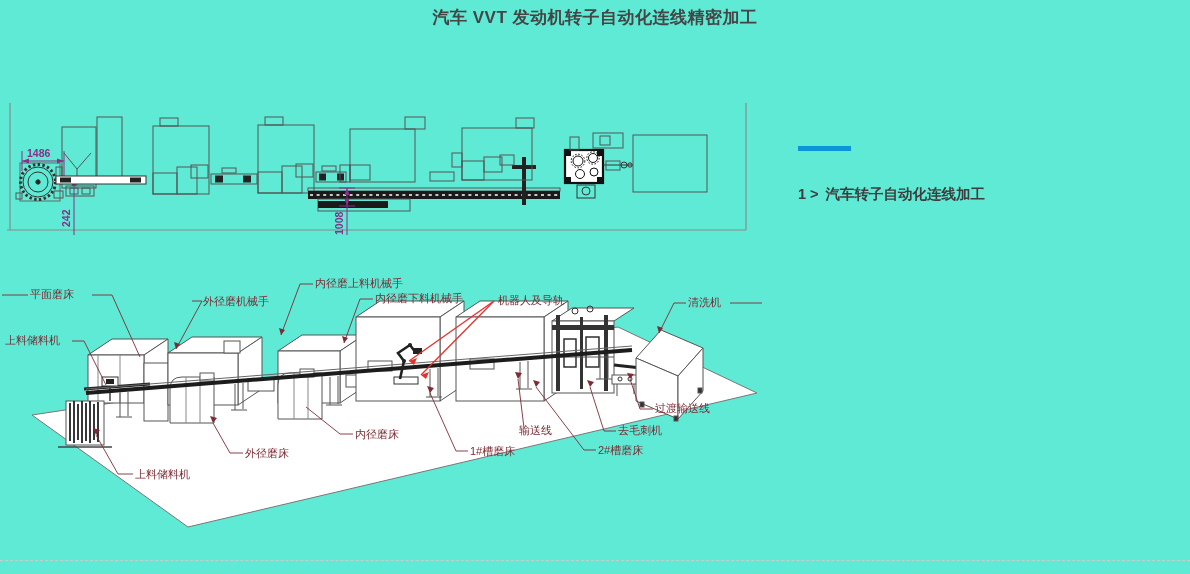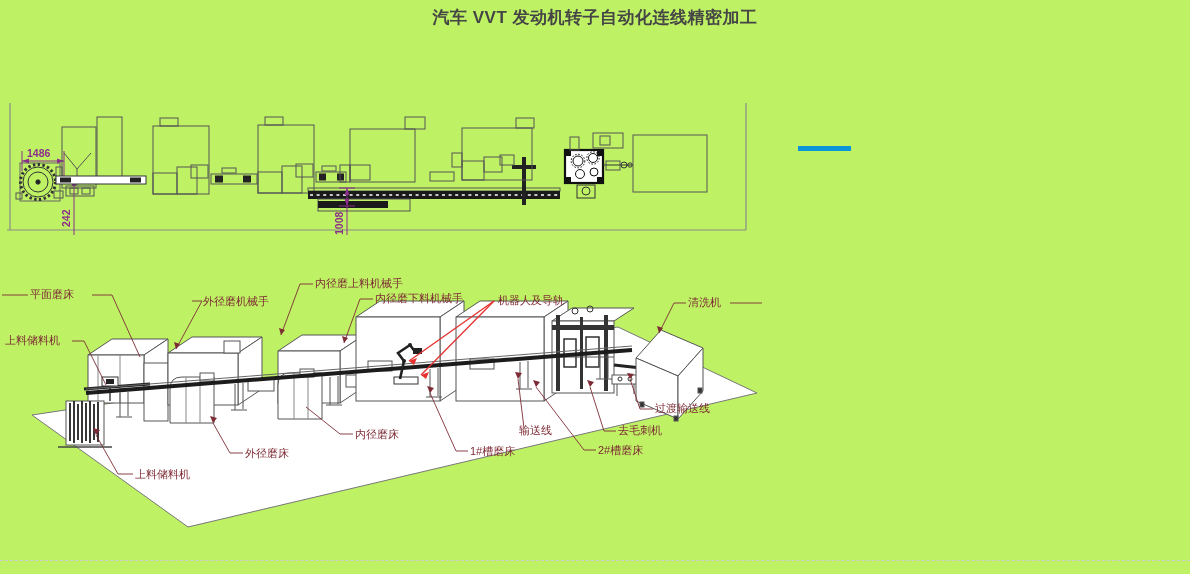--- a/index.html
+++ b/index.html
@@ -1,16 +1,16 @@
 <!DOCTYPE html>
 <html><head>
 <meta charset="utf-8">
 <style>
   html,body{margin:0;padding:0;background:#ffffff;}
-  .page{position:relative;width:1190px;height:574px;background:#bef264;overflow:hidden;
+  .page{position:relative;width:1190px;height:574px;background:#5eead4;overflow:hidden;
         font-family:"Liberation Sans","DejaVu Sans",sans-serif;}
   .page-title{position:absolute;left:0;top:6px;width:1190px;margin:0;text-align:center;
         font-size:17px;font-weight:bold;color:#454545;letter-spacing:.5px;}
   .drawing{position:absolute;}
   .top-view{left:0;top:95px;width:760px;height:142px;}
   .iso-view{left:0;top:265px;width:790px;height:300px;}
   .iso-label{position:absolute;font-size:11px;font-weight:normal;color:#7d2b34;
         white-space:nowrap;line-height:11px;}
   .desc{position:absolute;left:798px;top:146px;width:386px;}
   .accent-bar{width:53px;height:5px;background:#0a95d8;}
@@ -334,16 +334,19 @@
     <div class="iso-label" style="left:598px;top:180px">2#槽磨床</div>
     <div class="iso-label" style="left:519px;top:160px">输送线</div>
     <div class="iso-label" style="left:470px;top:181px">1#槽磨床</div>
     <div class="iso-label" style="left:355px;top:164px">内径磨床</div>
     <div class="iso-label" style="left:245px;top:183px">外径磨床</div>
     <div class="iso-label" style="left:135px;top:204px">上料储料机</div>
   </div>
 
   <aside class="desc">
     <div class="accent-bar"></div>
+    <h2 class="desc-heading">
+      <span class="idx">1 &gt;</span><span>汽车转子自动化连线加工</span>
+    </h2>
   </aside>
 
   <div class="bottom-divider"></div>
 </div>
 
 </body></html>

